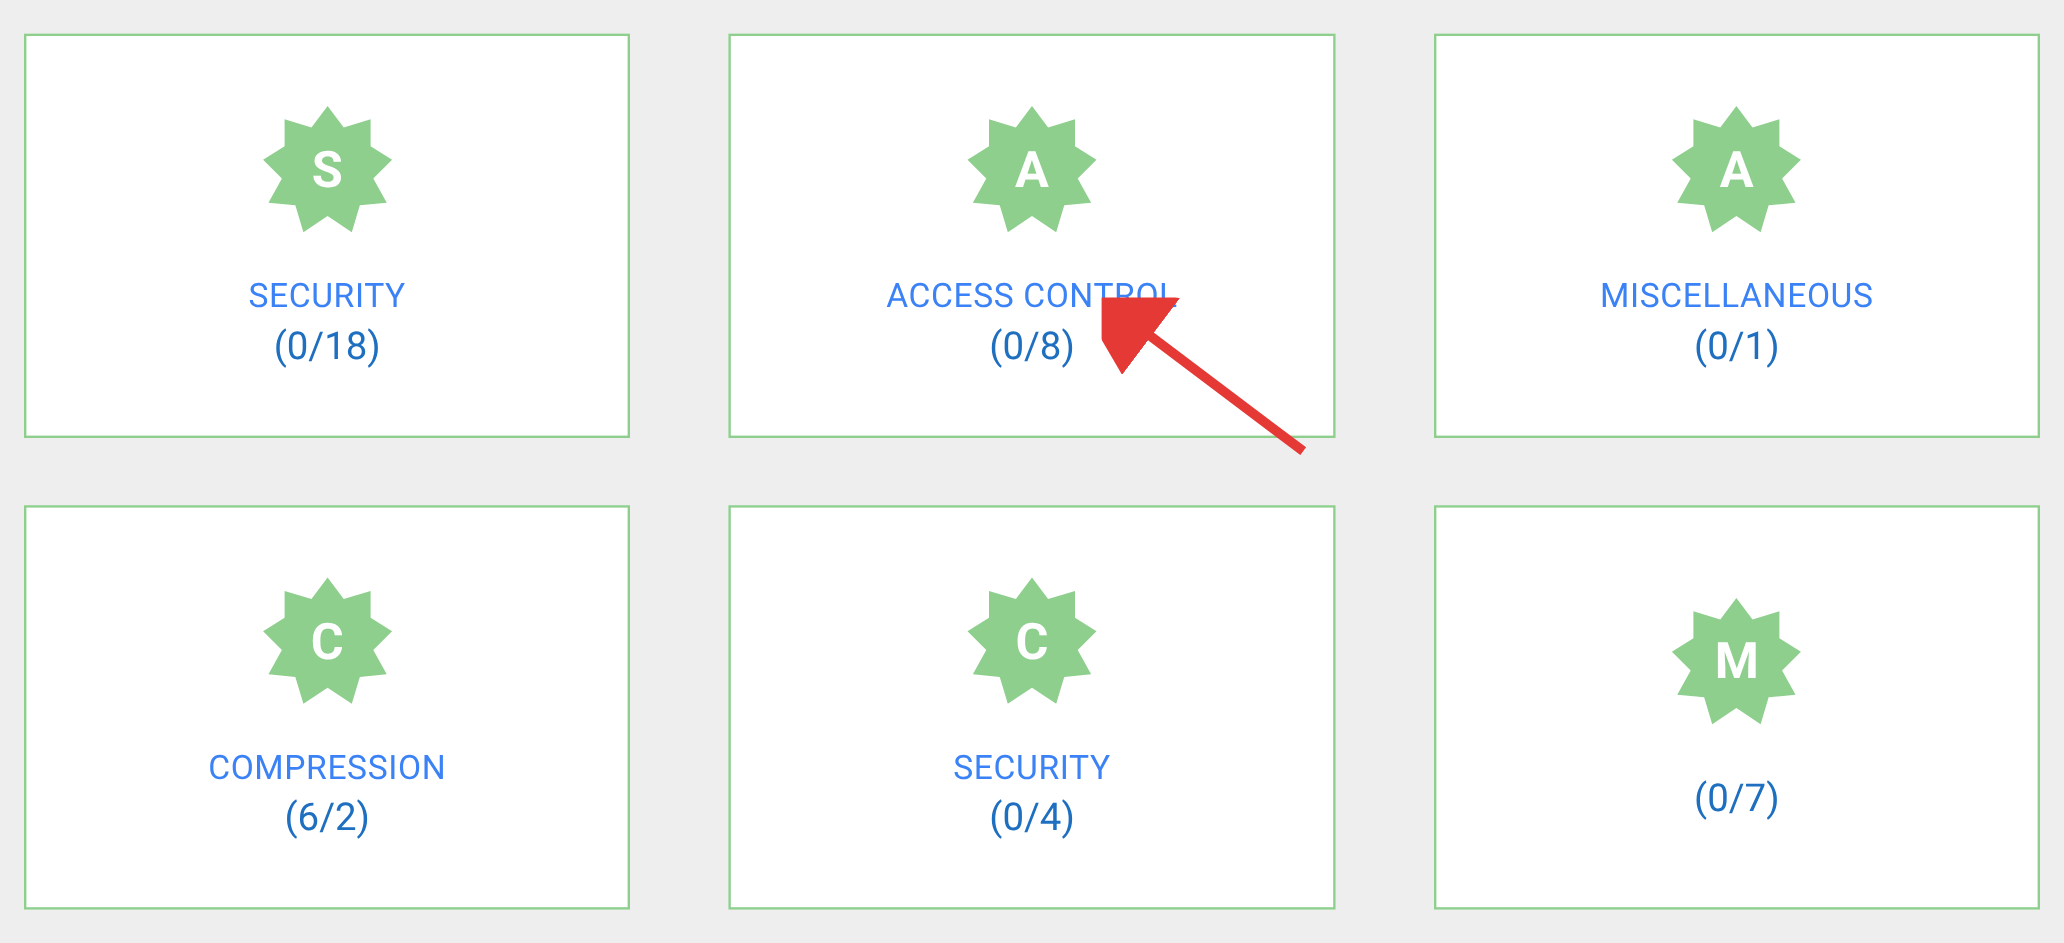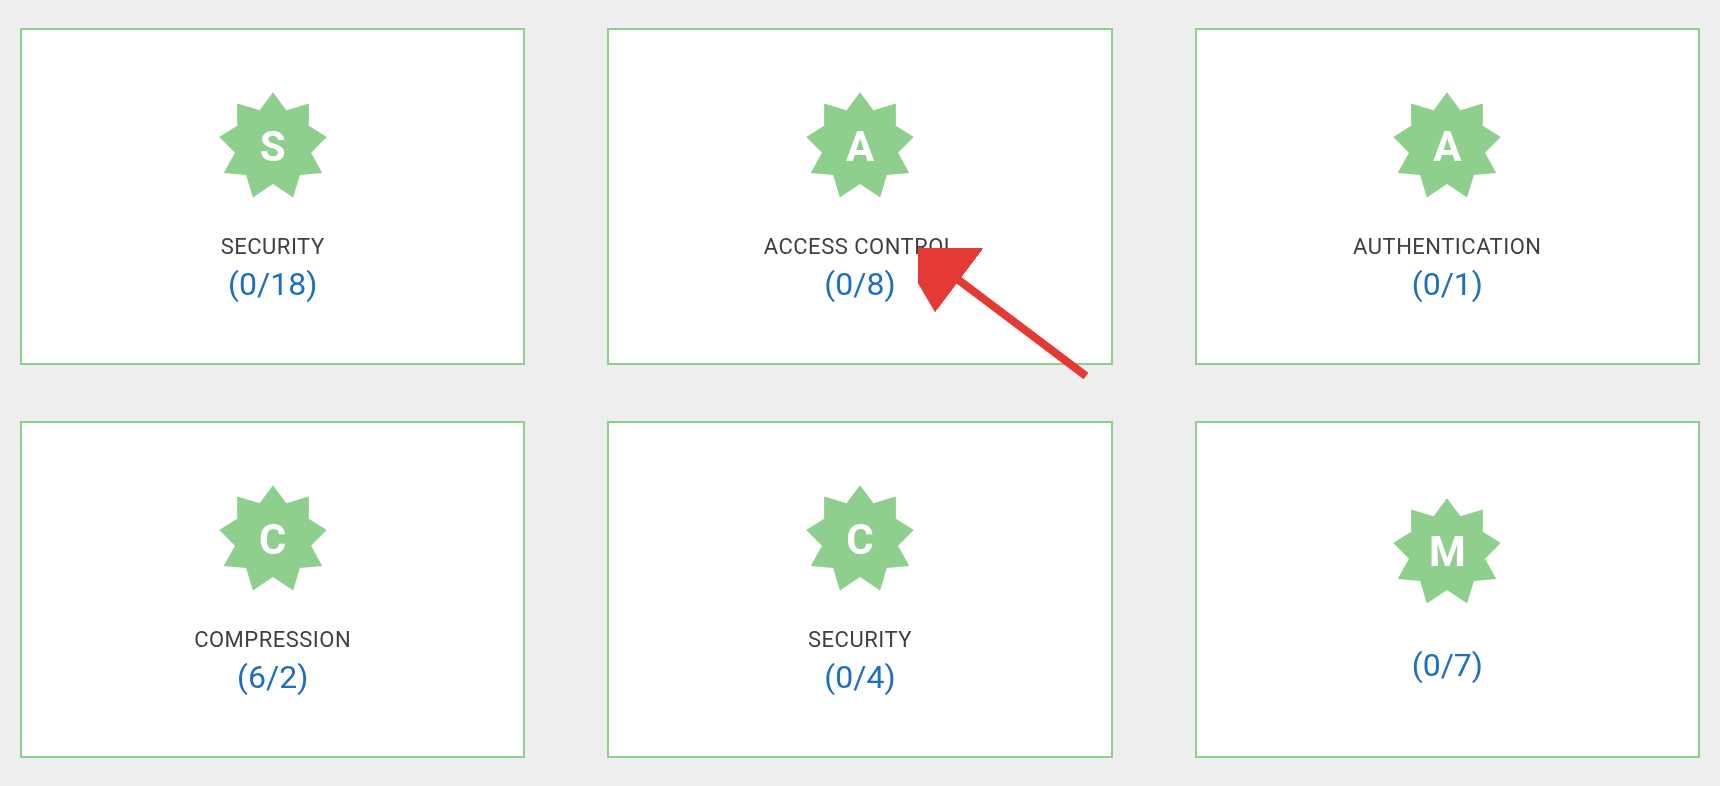--- a/index.html
+++ b/index.html
@@ -39,22 +39,22 @@
   }
   .badge svg { position: absolute; inset: 0; }
   .badge-letter {
     position: relative;
     color: #ffffff;
     font-weight: 700;
     font-size: 42px;
     z-index: 1;
   }
   .title {
-    color: #404040;
-    font-size: 22px;
+    color: #3b82f6;
+    font-size: 28px;
     letter-spacing: 0.5px;
     font-weight: 400;
     text-align: center;
   }
   .count {
     color: #1f6fc0;
     font-size: 32px;
     font-weight: 400;
     margin-top: 6px;
   }
@@ -91,21 +91,21 @@
     <div class="count">(0/8)</div>
   </div>
 
   <div class="card">
     <div class="badge">
       <svg viewBox="0 0 100 100">
           <polygon fill="#8ecf8e" points="50,2 62,18 82,12 82,32 98,42 84,56 94,74 74,76 68,96 50,84 32,96 26,76 6,74 16,56 2,42 18,32 18,12 38,18"></polygon>
         </svg>
       <span class="badge-letter">A</span>
     </div>
-    <div class="title">AUTHENTICATION</div>
+    <div class="title">MISCELLANEOUS</div>
     <div class="count">(0/1)</div>
   </div>
 
   <div class="card">
     <div class="badge">
       <svg viewBox="0 0 100 100">
           <polygon fill="#8ecf8e" points="50,2 62,18 82,12 82,32 98,42 84,56 94,74 74,76 68,96 50,84 32,96 26,76 6,74 16,56 2,42 18,32 18,12 38,18"></polygon>
         </svg>
       <span class="badge-letter">C</span>
     </div>

